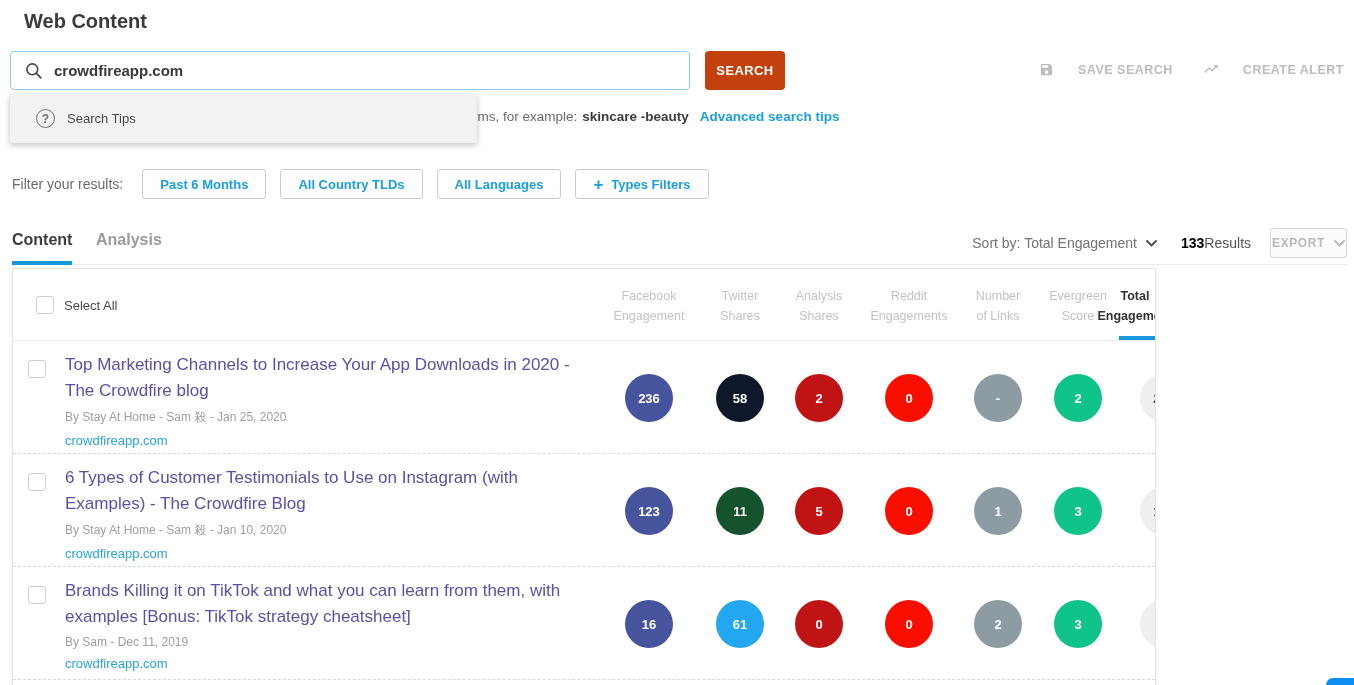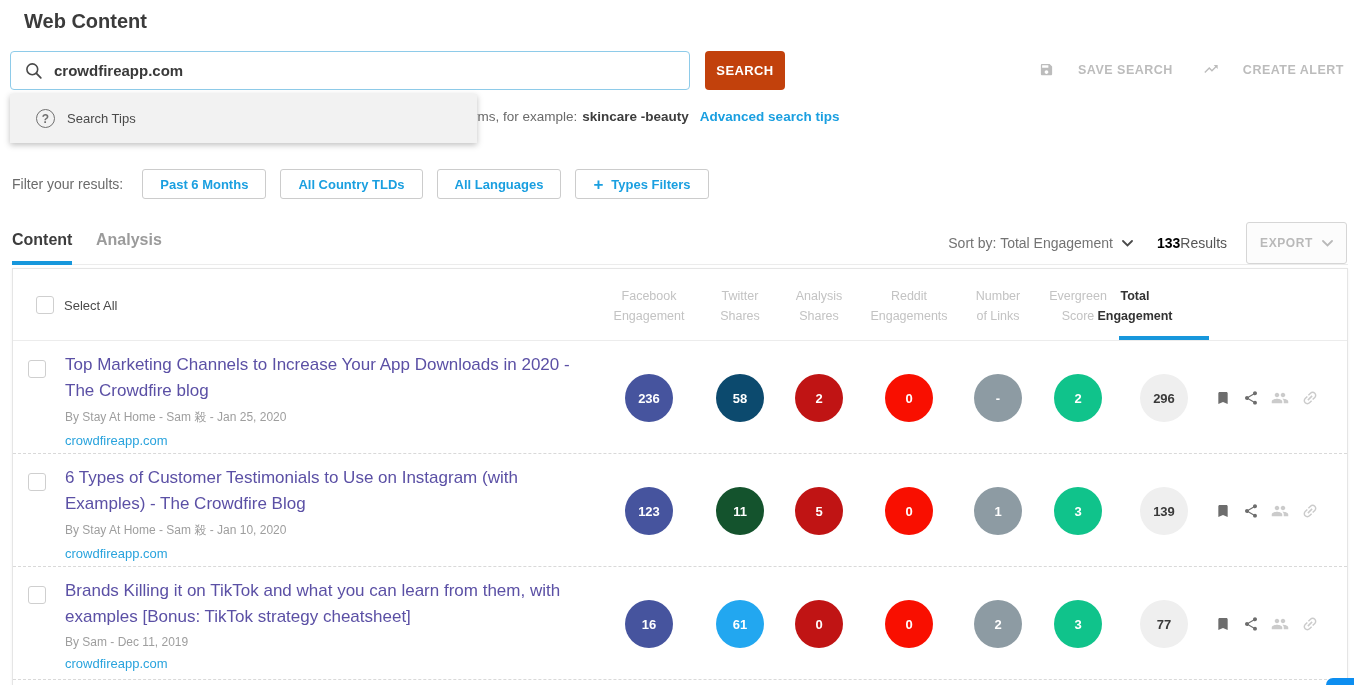--- a/index.html
+++ b/index.html
@@ -78,28 +78,28 @@
   .tab { position: absolute; top: 231px; font-size: 16px; font-weight: 700; cursor: pointer; }
   .tab-content  { left: 12px; color: #3d3d3d; }
   .tab-analysis { left: 96px; color: #9b9b9b; }
   .tabs-border { position: absolute; left: 12px; top: 264px; width: 1336px; height: 1px; background: #ececec; }
   .tab-underline { position: absolute; left: 12px; top: 261px; width: 60px; height: 4px; background: #1797dc; z-index: 2; }
   .toolbar { position: absolute; right: 7px; top: 228px; height: 30px; display: flex; align-items: center; }
   .sort-control { display: flex; align-items: center; gap: 9px; font-size: 14px; color: #737373; cursor: pointer; }
   .results-group { margin-left: 24px; margin-right: 19px; font-size: 14px; color: #555; }
   .results-group b { color: #000000; }
   .btn-export {
-    height: 42px; padding: 0 13px; border: 1px solid #d6d6d6; border-radius: 3px;
+    height: 30px; padding: 0 1px; border: 1px solid #d6d6d6; border-radius: 3px;
     background: #fcfcfc; color: #b9b9b9; font-size: 12px; font-weight: 700; letter-spacing: .6px;
     font-family: "Liberation Sans", sans-serif;
     display: inline-flex; align-items: center; gap: 9px; cursor: pointer;
   }
   
   .card {
-    position: absolute; left: 12px; top: 268px; width: 1336px; height: 417px;
+    position: absolute; left: 12px; top: 268px; width: 1144px; height: 417px;
     background: #fff; border: 1px solid #e5e5e5; border-bottom: none;
     box-shadow: 0 1px 3px rgba(0,0,0,.06); overflow: hidden;
   }
   .thead { position: relative; height: 72px; border-bottom: 1px solid #ececec; }
   .select-all { position: absolute; left: 13px; top: 27px; display: flex; align-items: center; cursor: pointer; }
   .checkbox {
     width: 18px; height: 18px; border: 1px solid #cfcfcf; border-radius: 3px;
     background: #fff; flex: none; cursor: pointer;
   }
   .select-all span { margin-left: 10px; font-size: 13px; color: #4a4a4a; }
@@ -250,21 +250,21 @@
   </div>
 
   <div class="row">
     <span class="checkbox row-check"></span>
     <div class="row-main">
       <div class="row-title">Top Marketing Channels to Increase Your App Downloads in 2020 - The Crowdfire blog</div>
       <div class="row-byline">By Stay At Home - Sam 殺 - Jan 25, 2020</div>
       <a class="row-domain">crowdfireapp.com</a>
     </div>
     <div class="metric m-0" style="background-color: rgb(70, 84, 158);">236</div>
-    <div class="metric m-1" style="background-color: #0c4a6e;">58</div>
+    <div class="metric m-1" style="background-color: #0f172a;">58</div>
     <div class="metric m-2" style="background-color: rgb(192, 20, 20);">2</div>
     <div class="metric m-3" style="background-color: rgb(249, 15, 0);">0</div>
     <div class="metric m-4" style="background-color: rgb(141, 155, 163);">-</div>
     <div class="metric m-5" style="background-color: rgb(16, 195, 139);">2</div>
     <div class="metric m-6" style="background-color: rgb(239, 239, 239);">296</div>
     <div class="row-actions">
       <span class="act">
           <svg class="icon-dark" width="16" height="16" viewBox="0 0 24 24">
             <path d="M17 3H7c-1.1 0-2 .9-2 2v16l7-3 7 3V5c0-1.1-.9-2-2-2z"></path>
           </svg>

